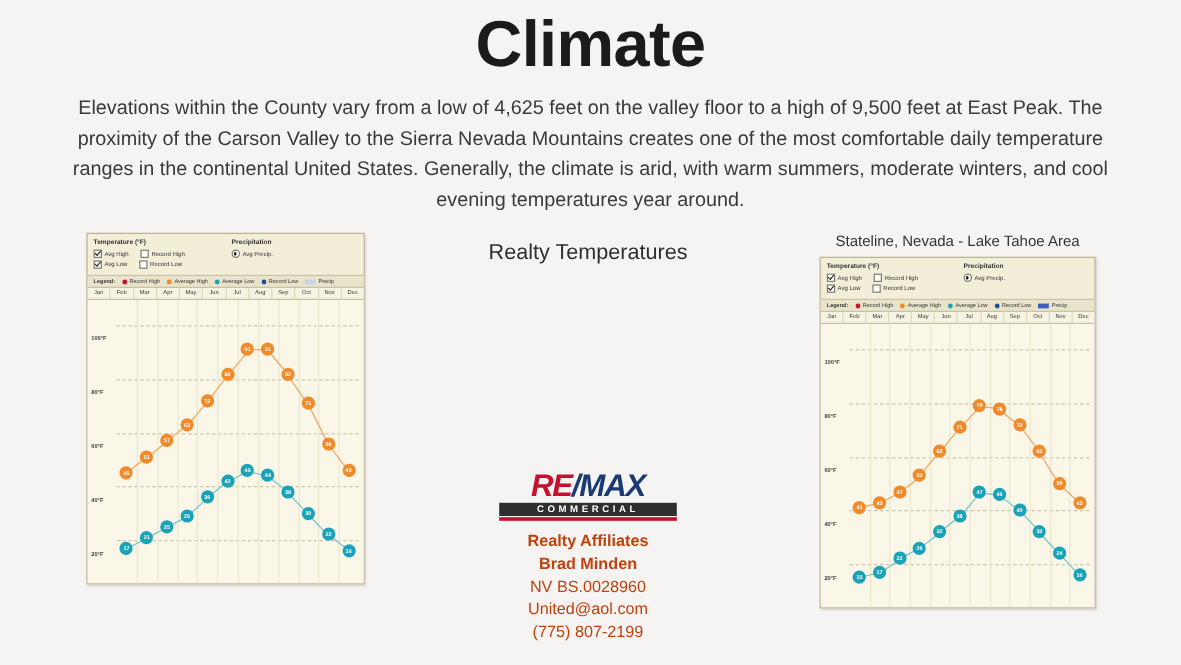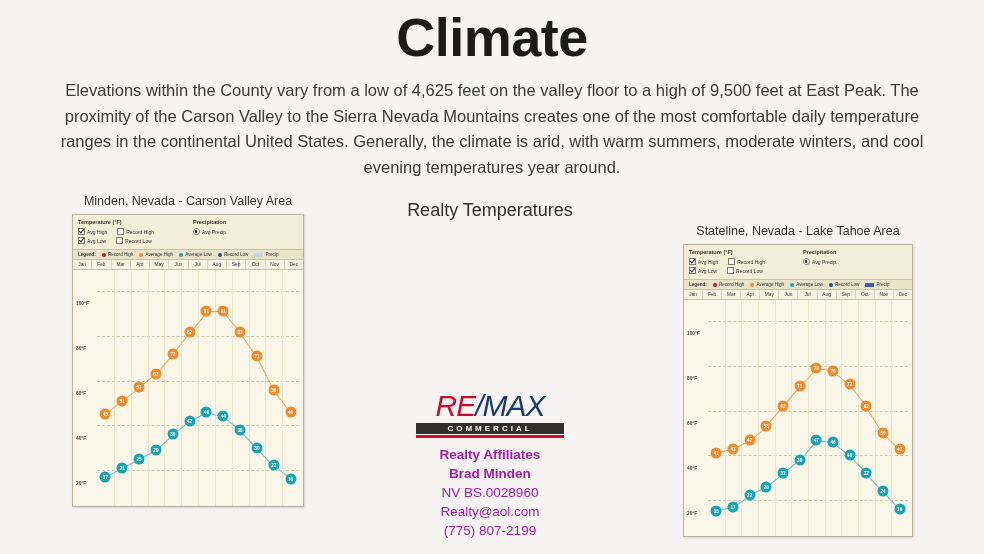--- a/index.html
+++ b/index.html
@@ -39,21 +39,21 @@
     position: relative;
     margin-top: 14px;
     height: 330px;
   }
   .chart-block {
     position: absolute;
     top: 0;
     width: 300px;
   }
   .chart-block.left { left: 38px; }
-  .chart-block.right { left: 648px; margin-top: 30px; }
+  .chart-block.right { left: 648px; }
   .chart-caption {
     text-align: center;
     font-size: 12.5px;
     color: #333;
     margin-bottom: 6px;
   }
   .chart-frame {
     width: 230px;
     margin: 0 auto;
     background: #f3eed8;
@@ -221,22 +221,22 @@
   .remax {
     margin-top: 170px;
     text-align: center;
   }
   .remax-logo {
     display: inline-block;
     position: relative;
     width: 148px;
   }
   .remax-word {
-    font-size: 30px;
-    font-weight: normal;
+    font-size: 26px;
+    font-weight: bold;
     font-style: italic;
     letter-spacing: -1px;
     line-height: 1;
   }
   .remax-word .re { color: #c8102e; }
   .remax-word .slash { color: #1b3a73; }
   .remax-word .max { color: #1b3a73; }
   .remax-bar {
     margin-top: 2px;
     height: 11px;
@@ -249,37 +249,36 @@
   }
   .remax-underline {
     height: 3px;
     background: #c8102e;
     margin-top: 1px;
   }
   .contact {
     margin-top: 8px;
     font-size: 13.5px;
     line-height: 1.4;
-    color: #a21caf;
+    color: #c2410c;
   }
   .contact .b { font-weight: bold; }
 </style>
 </head>
 <body>
 
 <div class="page">
 
   <div class="title">Climate</div>
 
   <div class="intro">Elevations within the County vary from a low of 4,625 feet on the valley floor to a high of 9,500 feet at East Peak. The proximity of the Carson Valley to the Sierra Nevada Mountains creates one of the most comfortable daily temperature ranges in the continental United States. Generally, the climate is arid, with warm summers, moderate winters, and cool evening temperatures year around.</div>
 
   <div class="charts-row">
 
     <div class="chart-block left">
-      <div class="chart-caption">Minden, Nevada - Carson Valley Area</div>
       <div class="chart-frame">
 
         <div class="opts">
           <div class="opt-col">
             <div class="opt-head">Temperature  (°F)</div>
             <div class="opt-line">
               <div class="opt">
                 <span class="cb on"></span>
                 <span>Avg High</span>
               </div>
@@ -430,21 +429,21 @@
           <div class="remax-word">
             <span class="re">RE</span><span class="slash">/</span><span class="max">MAX</span>
           </div>
           <div class="remax-bar">COMMERCIAL</div>
           <div class="remax-underline"></div>
         </div>
         <div class="contact">
           <div class="b">Realty Affiliates</div>
           <div class="b">Brad Minden</div>
           <div>NV BS.0028960</div>
-          <div>Realty@aol.com</div>
+          <div>United@aol.com</div>
           <div>(775) 807-2199</div>
         </div>
       </div>
     </div>
 
     <div class="chart-block right">
       <div class="chart-caption">Stateline, Nevada - Lake Tahoe Area</div>
       <div class="chart-frame wide">
 
         <div class="opts">

